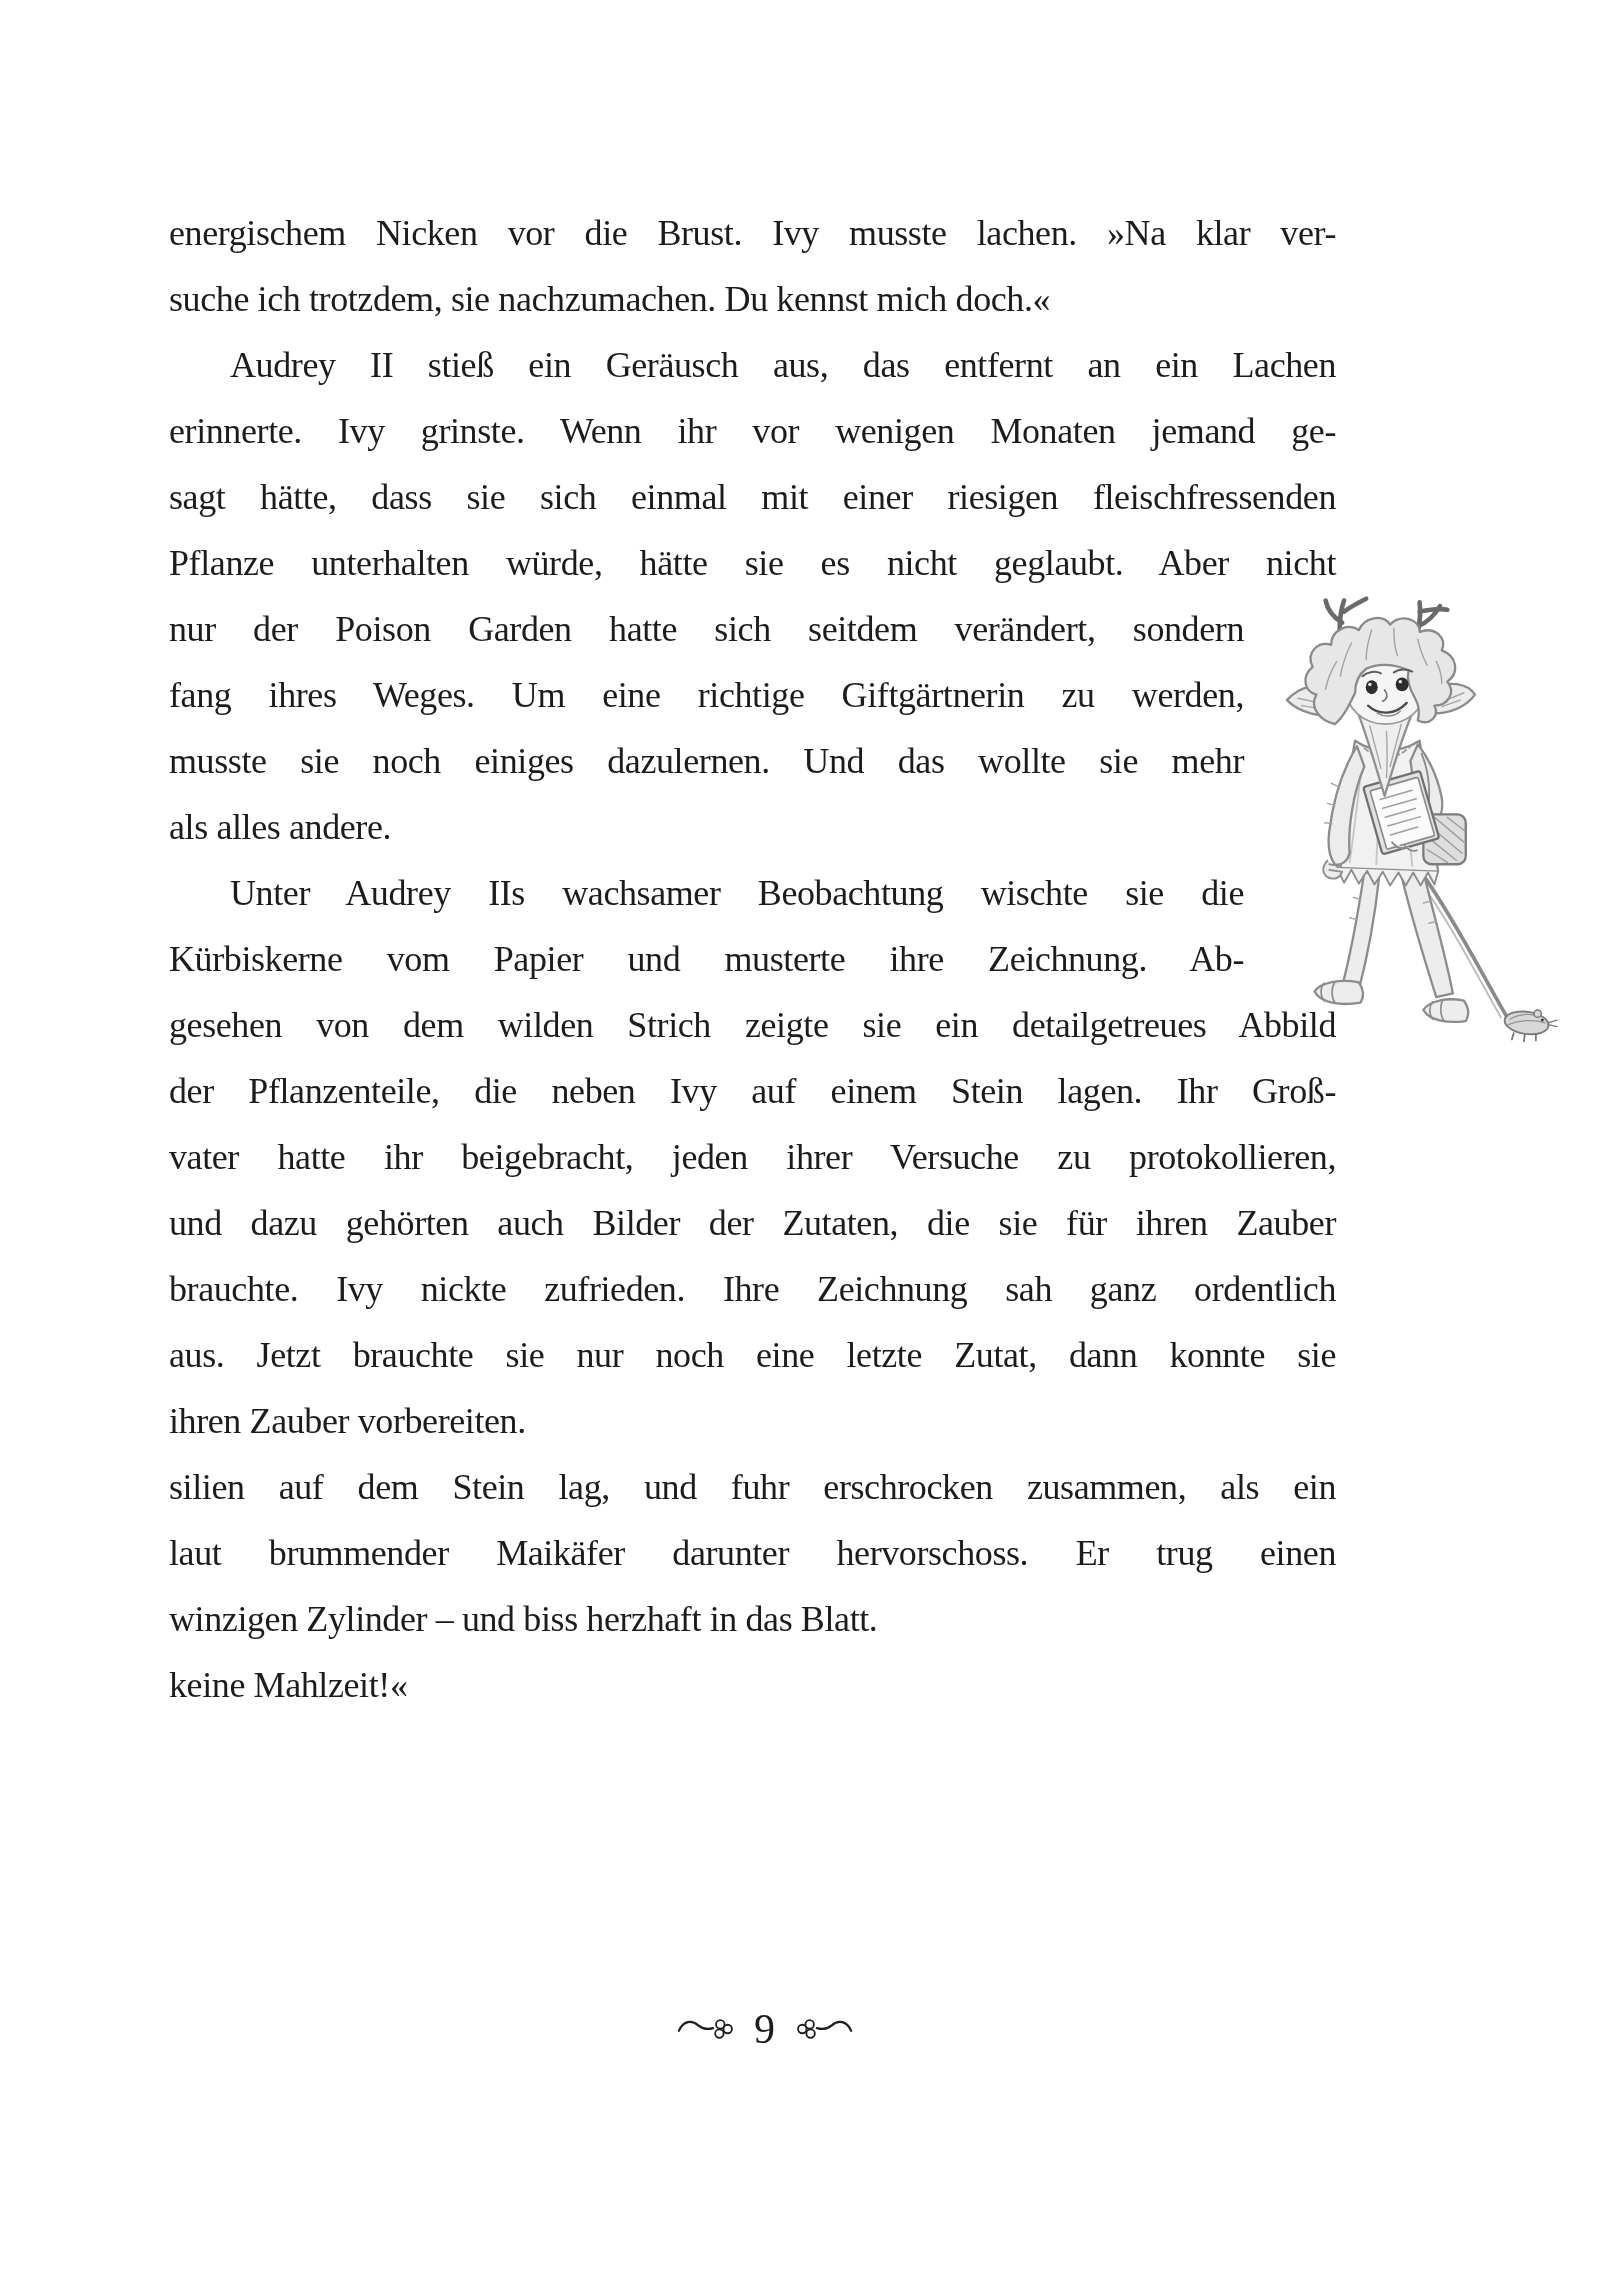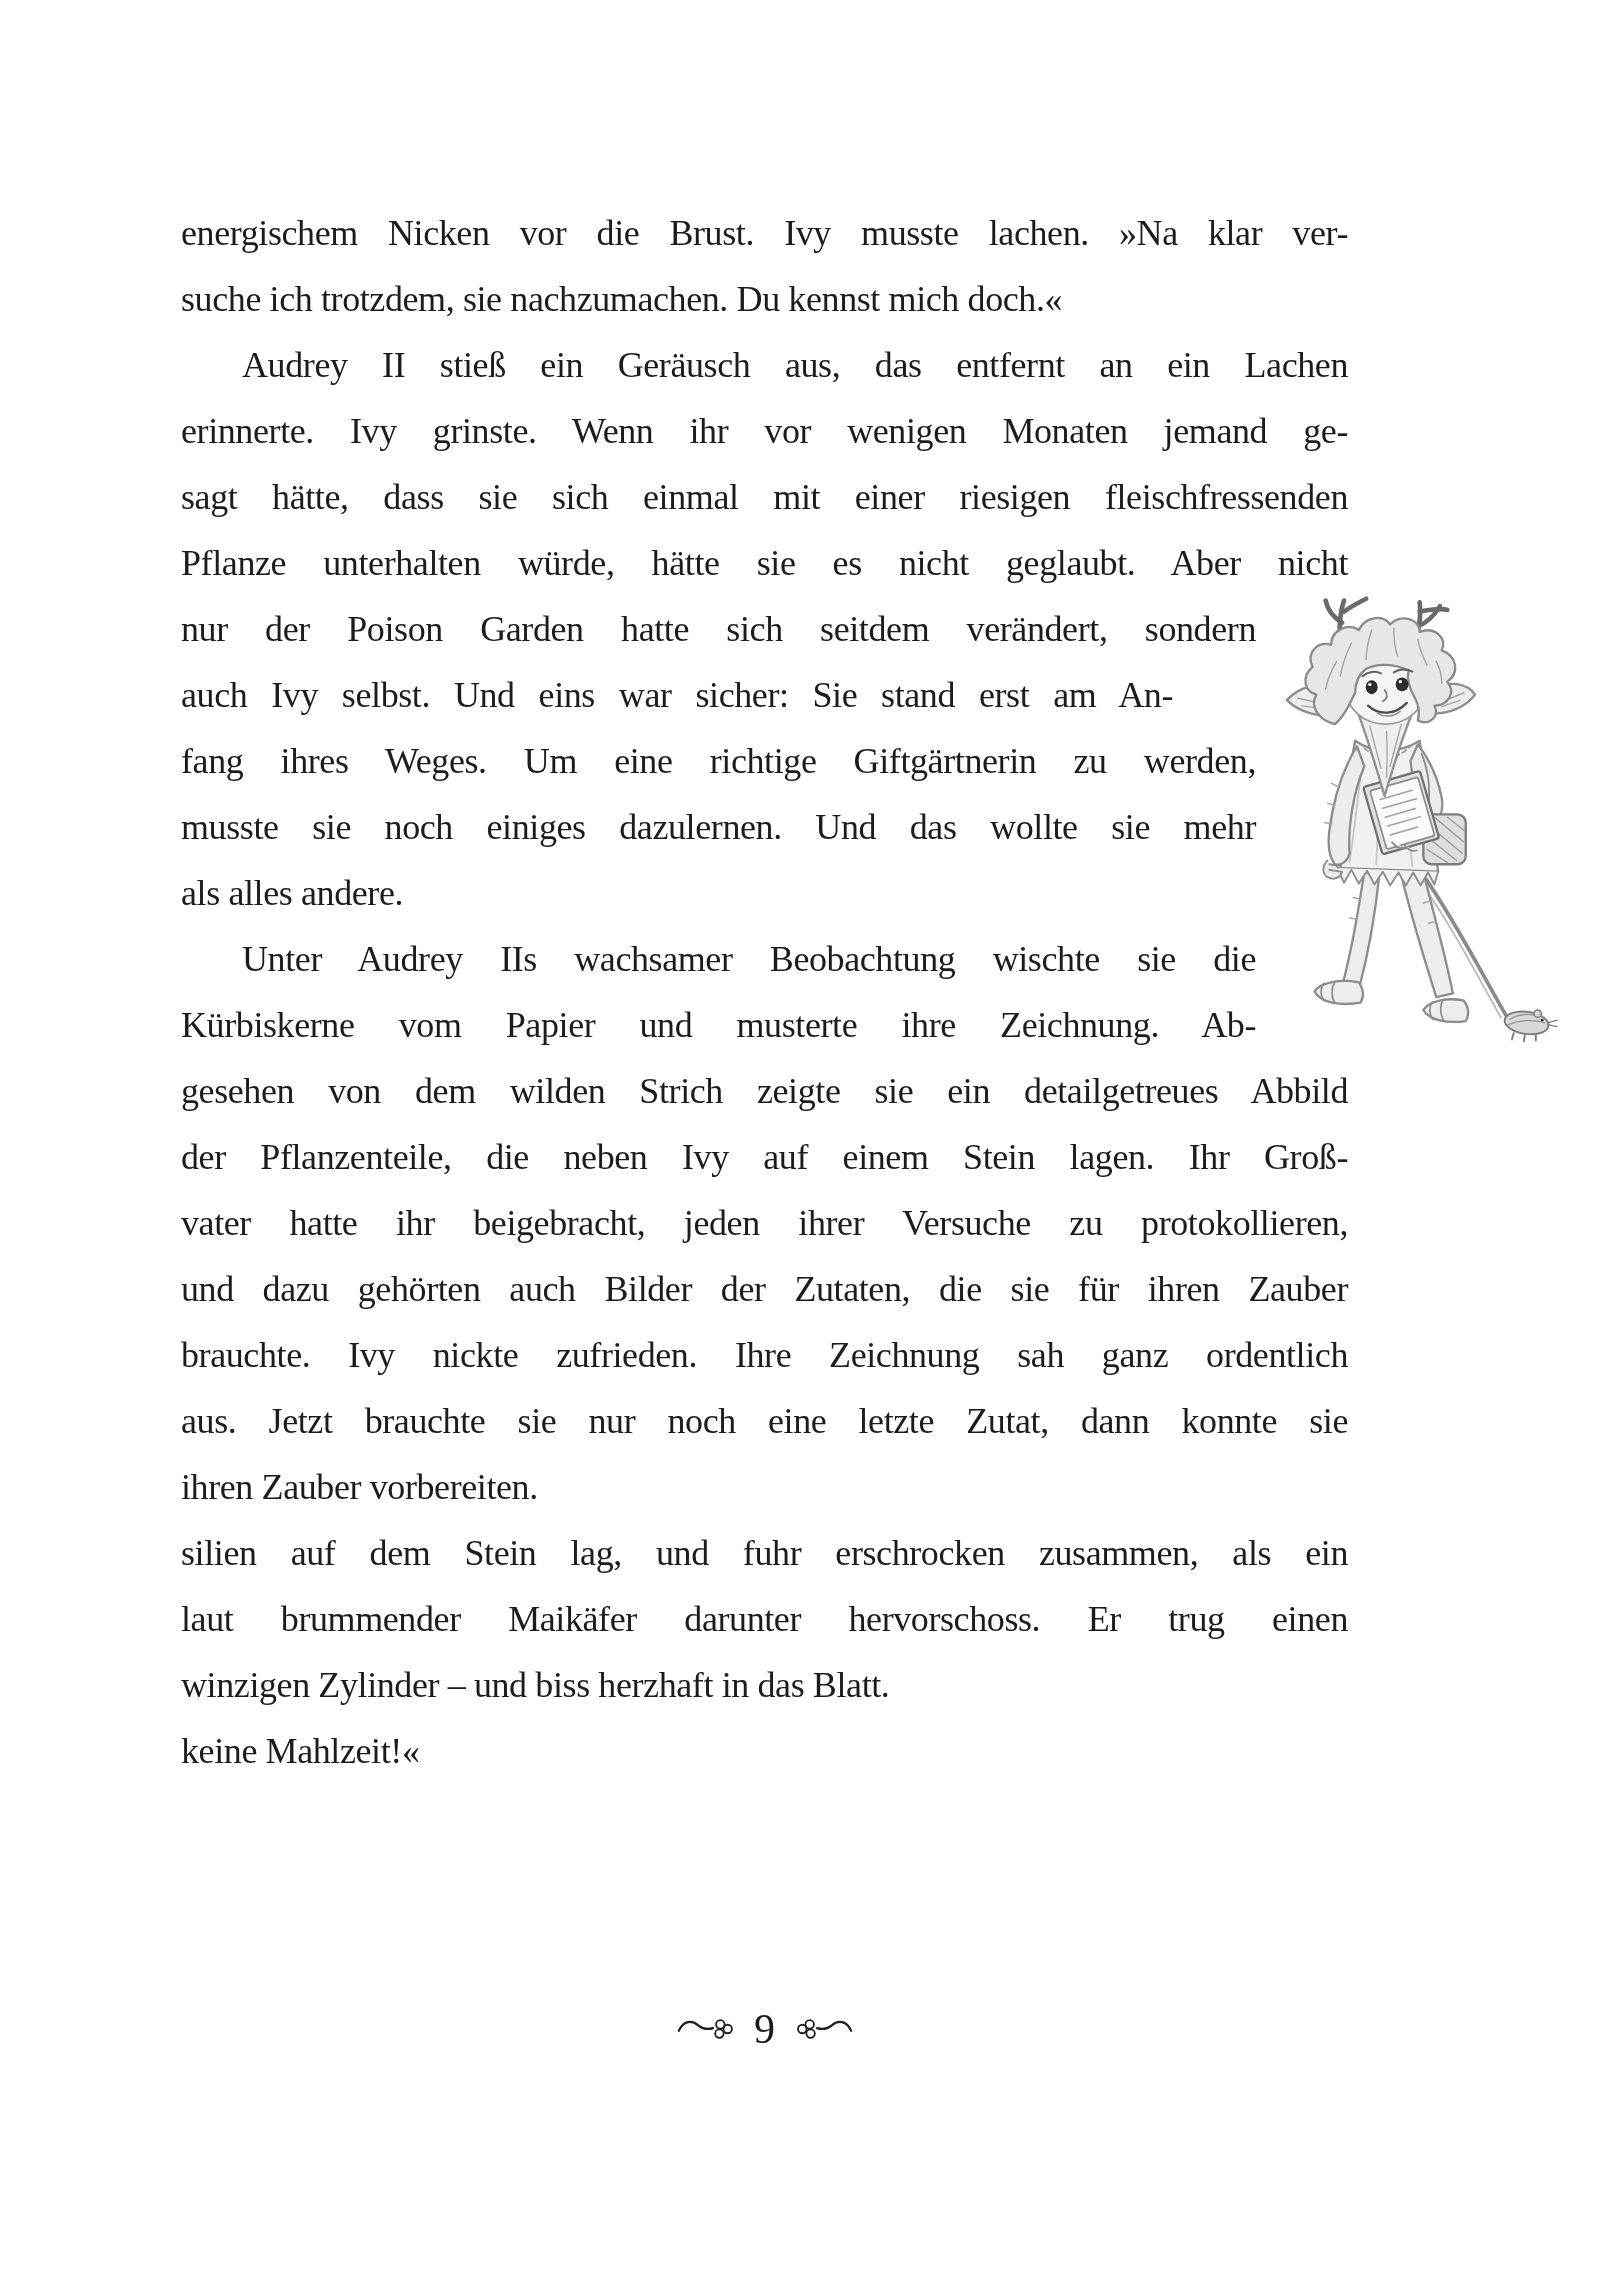--- a/index.html
+++ b/index.html
@@ -5,21 +5,21 @@
   html, body { margin: 0; padding: 0; }
   body {
     width: 1613px; height: 2289px;
     background: #ffffff;
     position: relative;
     font-family: "Liberation Serif", serif;
     overflow: hidden;
   }
   .textcol {
     position: absolute;
-    left: 181px; top: 200px; width: 1167px;
+    left: 169px; top: 200px; width: 1167px;
     font-size: 36px; line-height: 66px;
     letter-spacing: -0.4px;
     color: #1c1c1c;
   }
   .line { height: 66px; white-space: normal; }
   .j { text-align: justify; text-align-last: justify; }
   .indent { padding-left: 61px; }
   .narrow { padding-right: 92px; }
   .narrow2 { padding-right: 175px; }
   .illustration {
@@ -40,21 +40,20 @@
 <body>
 
 <div class="textcol">
   <div class="line j">energischem Nicken vor die Brust. Ivy musste lachen. »Na klar ver-</div>
   <div class="line">suche ich trotzdem, sie nachzumachen. Du kennst mich doch.«</div>
   <div class="line j indent">Audrey II stieß ein Geräusch aus, das entfernt an ein Lachen</div>
   <div class="line j">erinnerte. Ivy grinste. Wenn ihr vor wenigen Monaten jemand ge-</div>
   <div class="line j">sagt hätte, dass sie sich einmal mit einer riesigen fleischfressenden</div>
   <div class="line j">Pflanze unterhalten würde, hätte sie es nicht geglaubt. Aber nicht</div>
   <div class="line j narrow">nur der Poison Garden hatte sich seitdem verändert, sondern</div>
-  <div class="line j narrow2">auch Ivy selbst. Und eins war sicher: Sie stand erst am An-</div>
   <div class="line j narrow">fang ihres Weges. Um eine richtige Giftgärtnerin zu werden,</div>
   <div class="line j narrow">musste sie noch einiges dazulernen. Und das wollte sie mehr</div>
   <div class="line narrow">als alles andere.</div>
   <div class="line j indent narrow">Unter Audrey IIs wachsamer Beobachtung wischte sie die</div>
   <div class="line j narrow">Kürbiskerne vom Papier und musterte ihre Zeichnung. Ab-</div>
   <div class="line j">gesehen von dem wilden Strich zeigte sie ein detailgetreues Abbild</div>
   <div class="line j">der Pflanzenteile, die neben Ivy auf einem Stein lagen. Ihr Groß-</div>
   <div class="line j">vater hatte ihr beigebracht, jeden ihrer Versuche zu protokollieren,</div>
   <div class="line j">und dazu gehörten auch Bilder der Zutaten, die sie für ihren Zauber</div>
   <div class="line j">brauchte. Ivy nickte zufrieden. Ihre Zeichnung sah ganz ordentlich</div>

